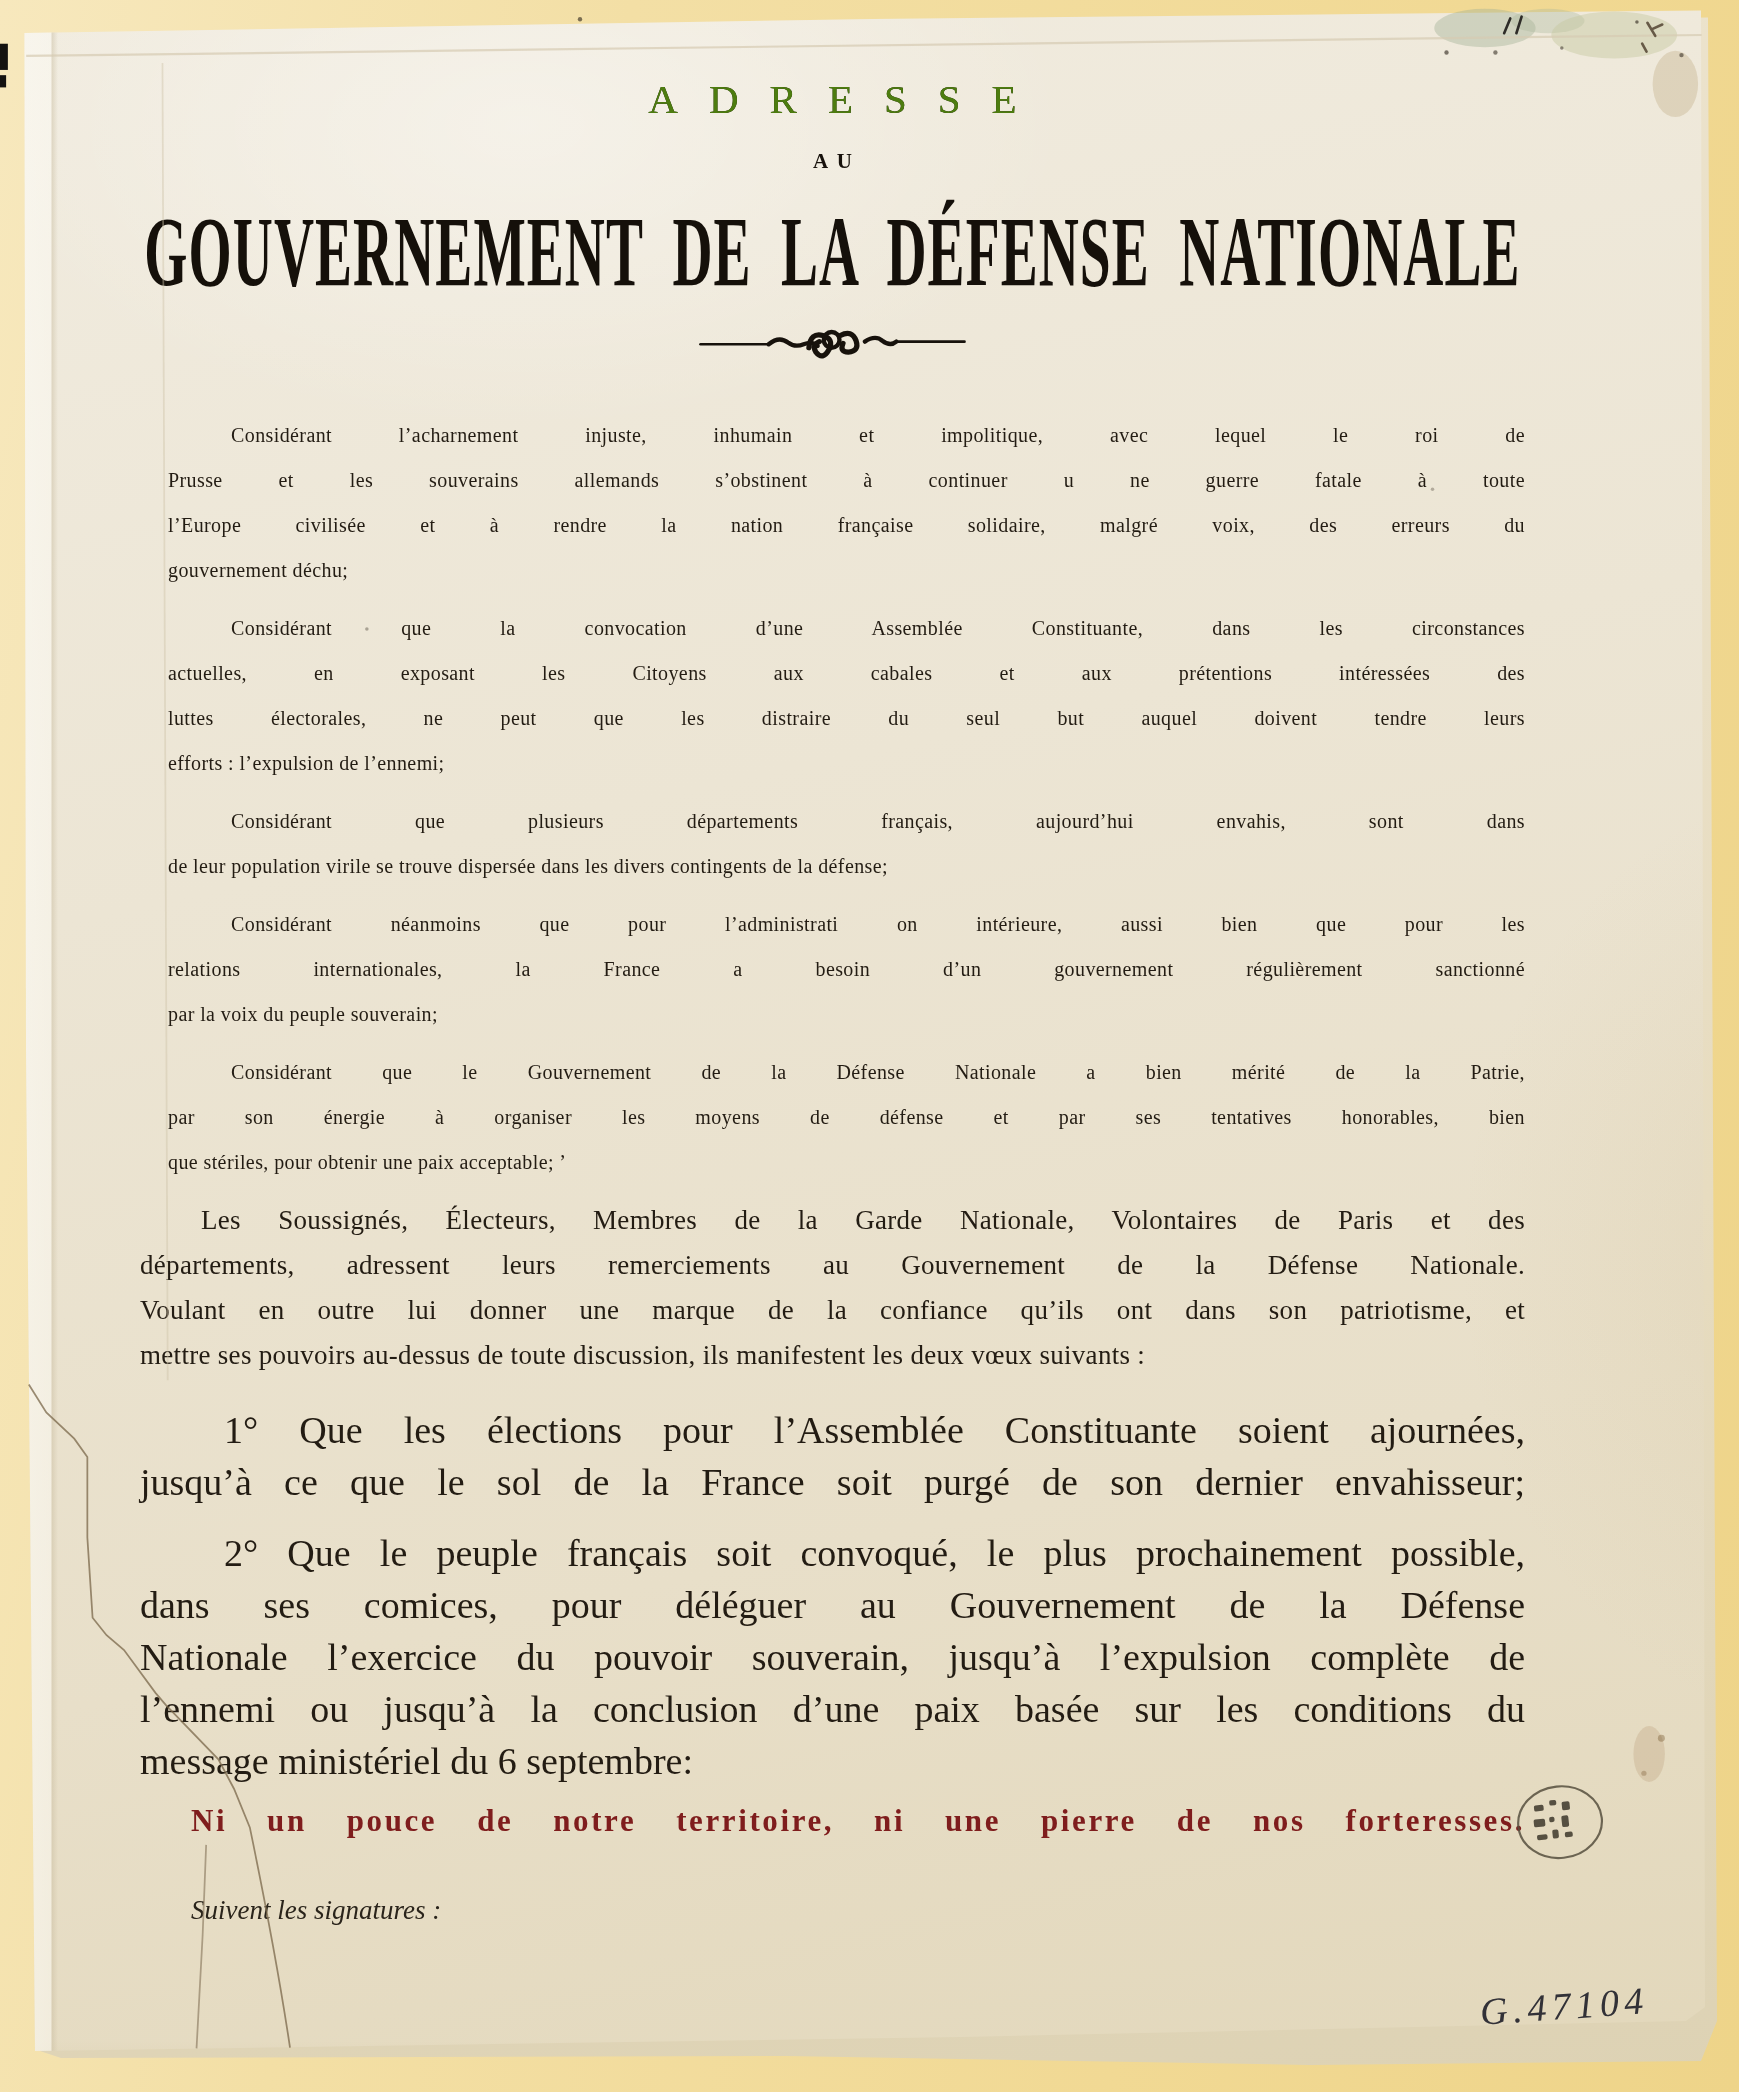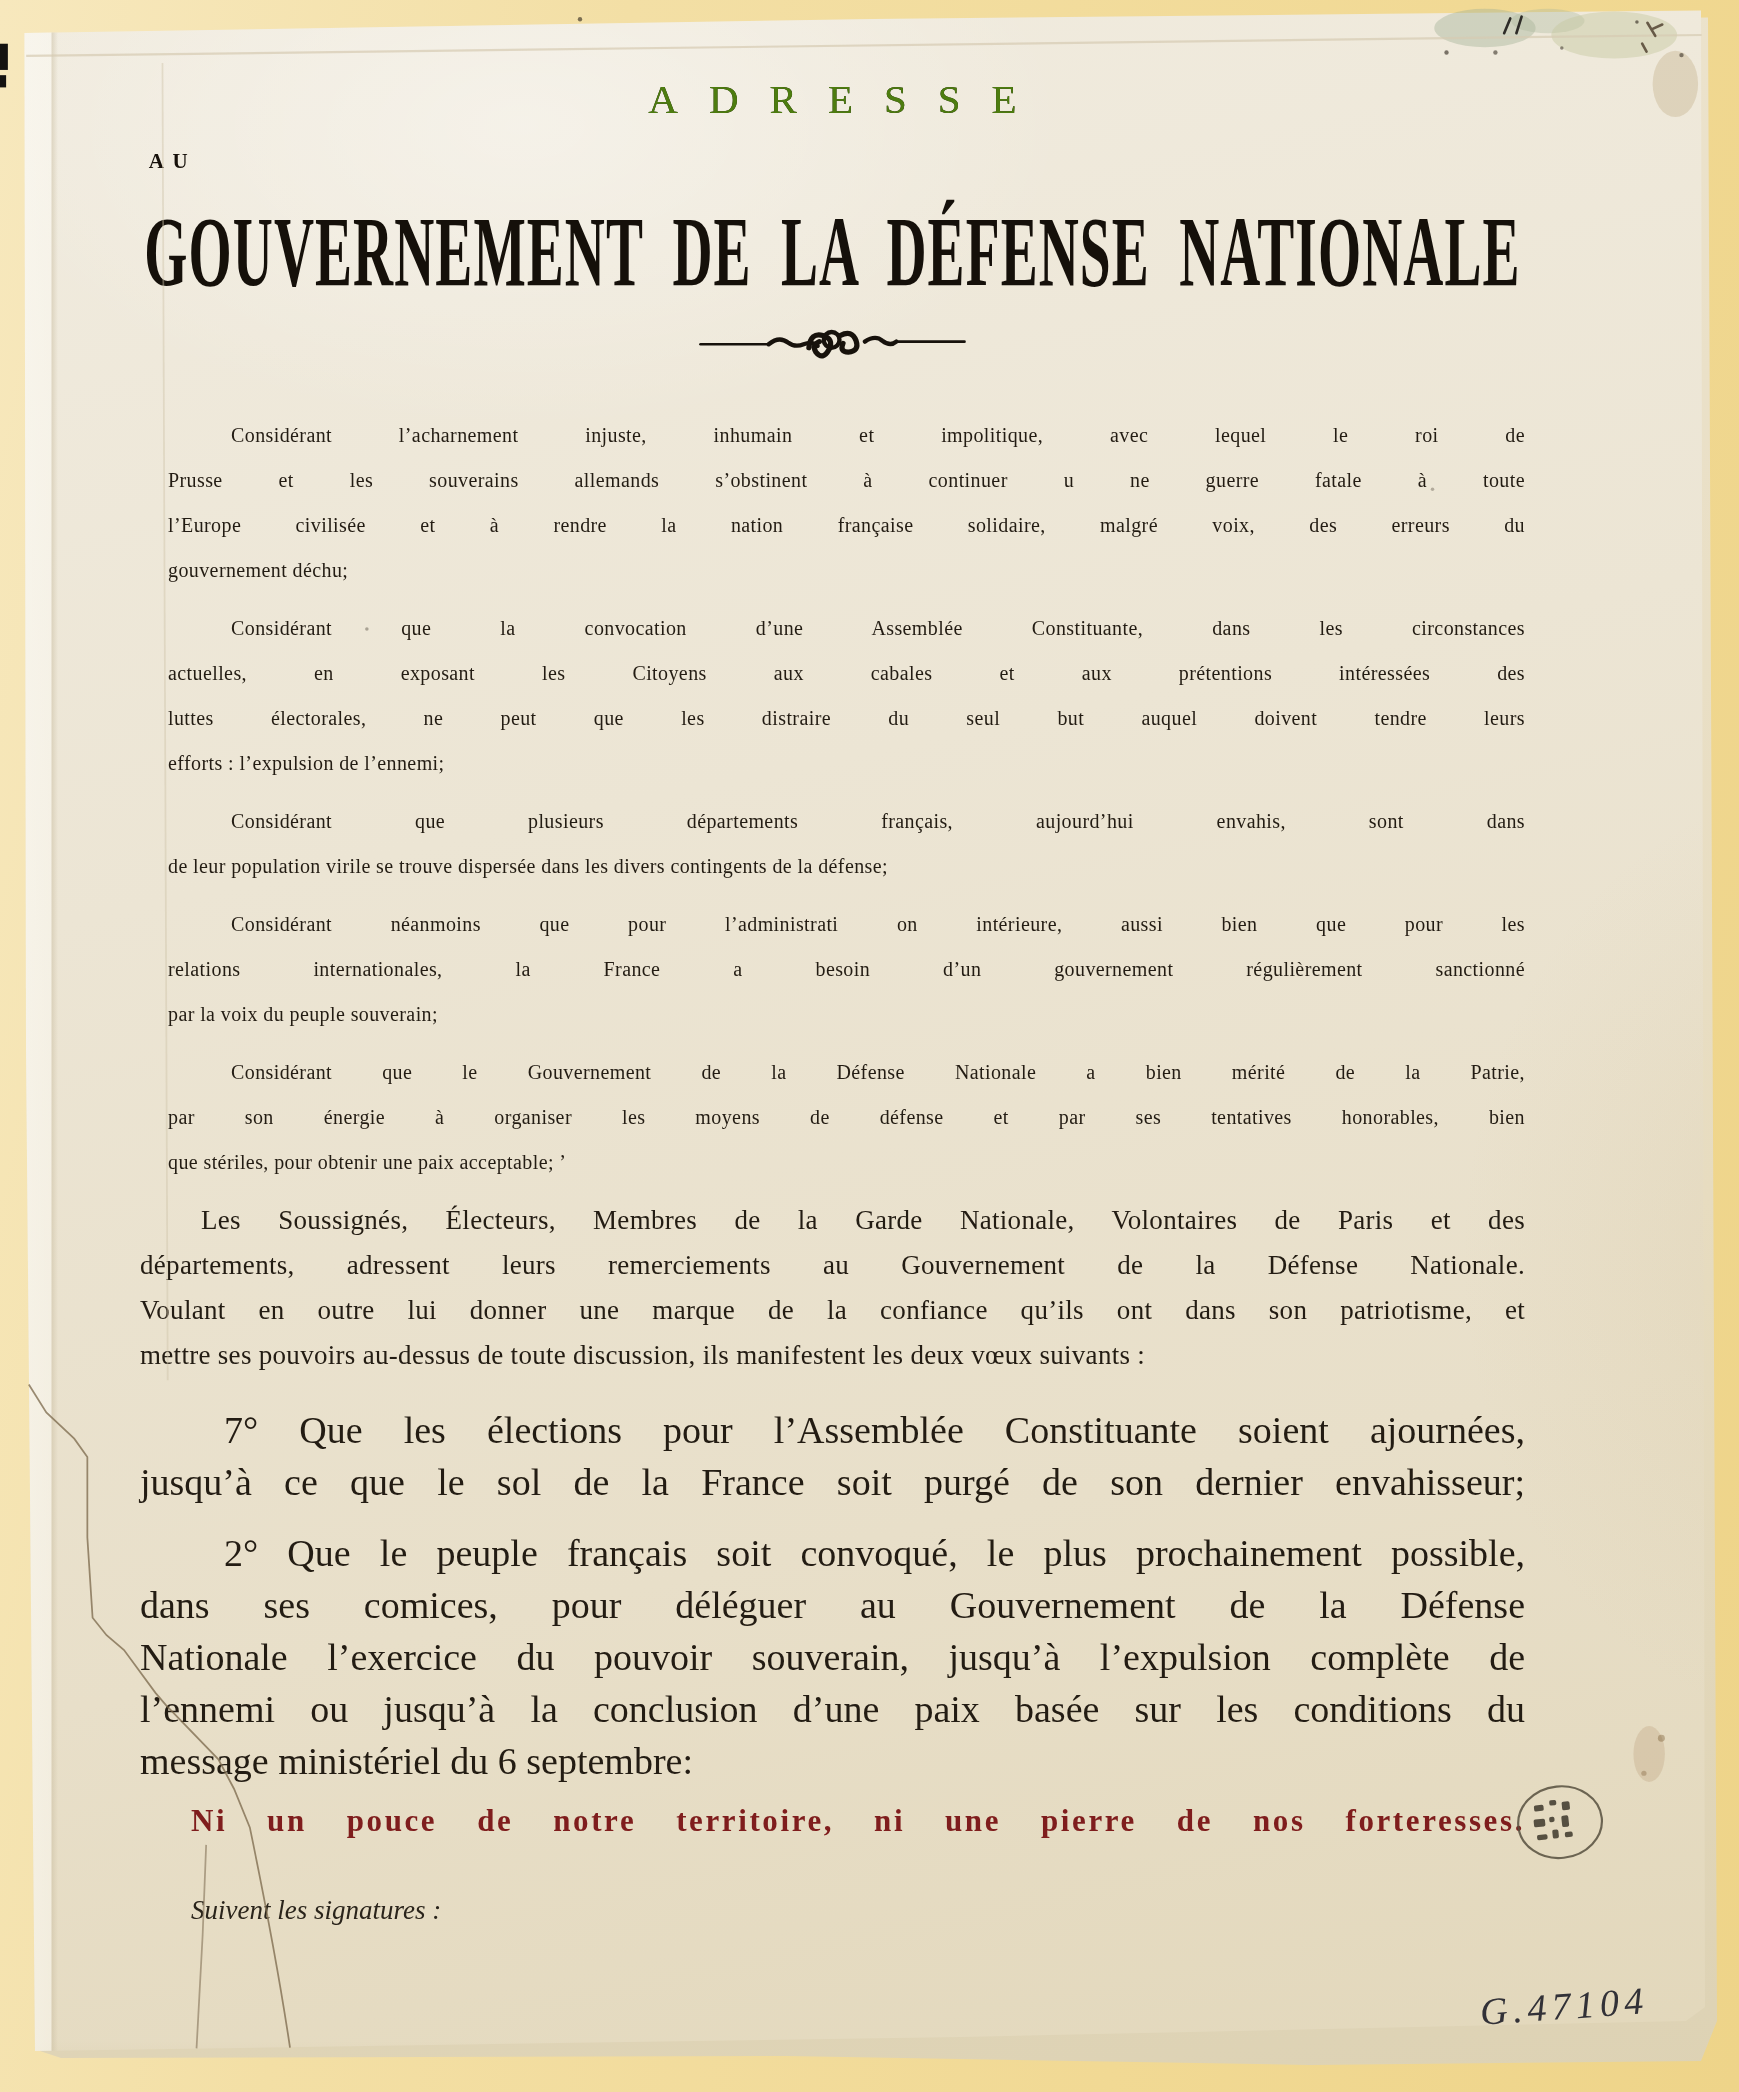--- a/index.html
+++ b/index.html
@@ -41,21 +41,21 @@
     margin-top: 75px;
     text-align: center;
     font-size: 41px;
     letter-spacing: 31px;
     text-indent: 31px;
     color: #4d7c0f;
     text-shadow: 0 0 0.6px #17110b;
   }
   .poster-kicker {
     margin-top: 26px;
-    text-align: left;
+    text-align: center;
     font-size: 21px;
     font-weight: bold;
     letter-spacing: 8.7px;
     text-indent: 8.7px;
     color: #17110b;
   }
   .heading-svg { display: block; margin-top: 21px; width: 1385px; height: 112px; }
   .ornament-wrap { margin-top: 17.5px; text-align: center; }
   .blocks { margin-top: 49px; }
   .block { margin: 0; color: #231c13; }
@@ -150,21 +150,21 @@
         <span class="line j">par son énergie à organiser les moyens de défense et par ses tentatives honorables, bien</span>
         <span class="line">que stériles, pour obtenir une paix acceptable; ’</span>
       </p>
       <p class="block small">
         <span class="line j">Les Soussignés, Électeurs, Membres de la Garde Nationale, Volontaires de Paris et des</span>
         <span class="line j">départements, adressent leurs remerciements au Gouvernement de la Défense Nationale.</span>
         <span class="line j">Voulant en outre lui donner une marque de la confiance qu’ils ont dans son patriotisme, et</span>
         <span class="line">mettre ses pouvoirs au-dessus de toute discussion, ils manifestent les deux vœux suivants :</span>
       </p>
       <p class="block vote">
-        <span class="line j">7° Que les élections pour l’Assemblée Constituante soient ajournées,</span>
+        <span class="line j">1° Que les élections pour l’Assemblée Constituante soient ajournées,</span>
         <span class="line j">jusqu’à ce que le sol de la France soit purgé de son dernier envahisseur;</span>
       </p>
       <p class="block vote">
         <span class="line j">2° Que le peuple français soit convoqué, le plus prochainement possible,</span>
         <span class="line j">dans ses comices, pour déléguer au Gouvernement de la Défense</span>
         <span class="line j">Nationale l’exercice du pouvoir souverain, jusqu’à l’expulsion complète de</span>
         <span class="line j">l’ennemi ou jusqu’à la conclusion d’une paix basée sur les conditions du</span>
         <span class="line">message ministériel du 6 septembre:</span>
       </p>
       <p class="block motto">

